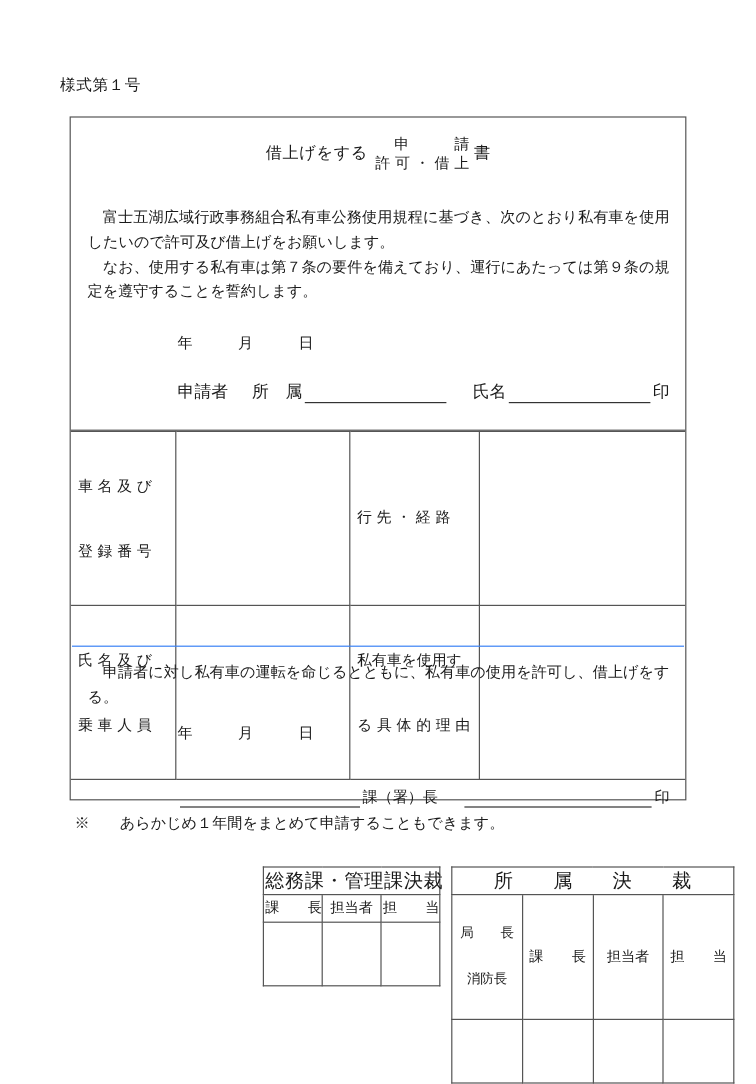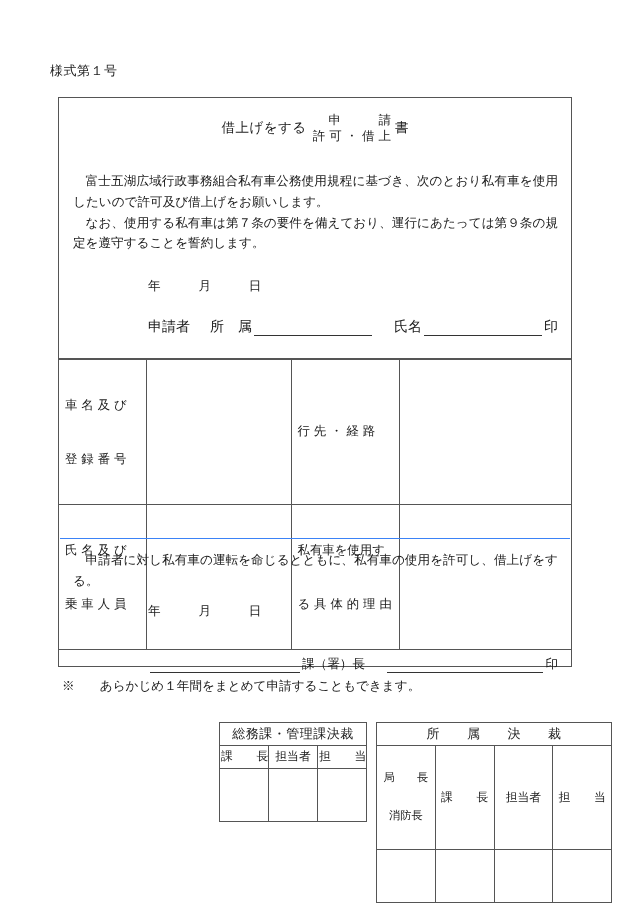--- a/index.html
+++ b/index.html
@@ -229,21 +229,21 @@
   table.stamp td {
     border: 1px solid #555;
     font-size: 11.8px;
     text-align: center;
     height: 23px;
     padding: 0 1px;
     white-space: pre;
     box-sizing: border-box;
   }
   table.stamp td.header-cell {
-    font-size: 13px;
+    font-size: 16px;
     letter-spacing: 0.5px;
   }
   table.stamp td.blank-cell {
     height: 53px;
   }
   table.stamp td.two-line {
     line-height: 1.15;
     font-size: 11.2px;
   }
   table.stamp td.two-line div { white-space: pre; }

